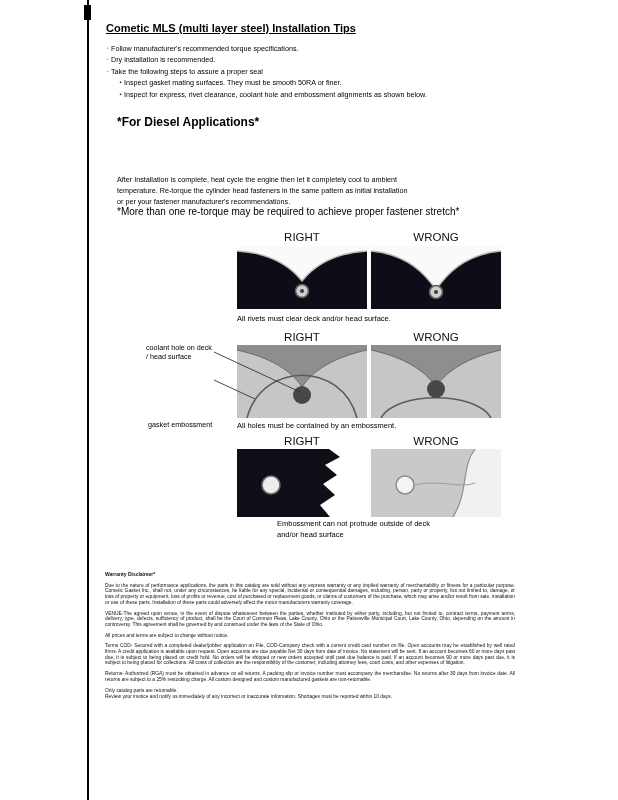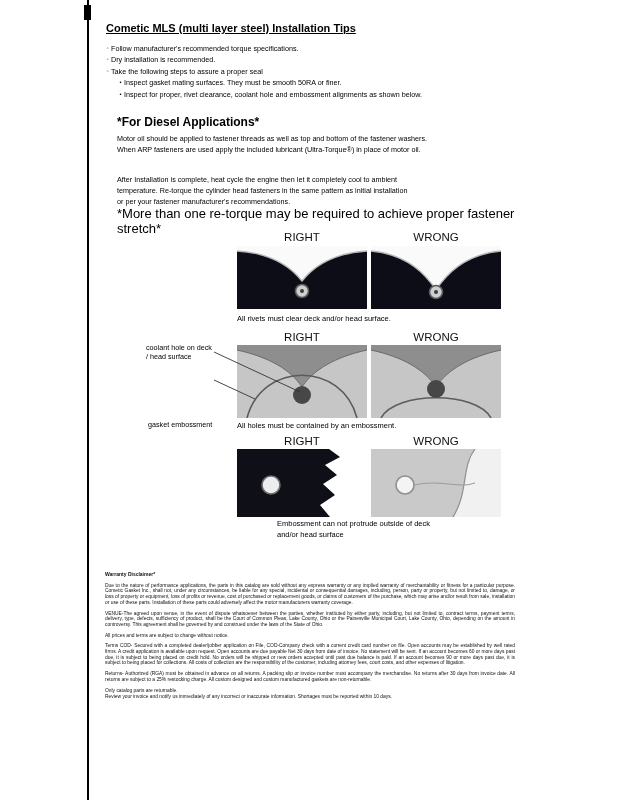--- a/index.html
+++ b/index.html
@@ -18,21 +18,21 @@
 
   .tips { left:104px; top:43px; width:440px; font-size:7.2px; }
   .bullet-line { display:flex; line-height:11.4px; }
   .bullet-line .marker { width:7px; flex:0 0 7px; text-align:center; font-size:6px; line-height:11.4px; }
   .bullet-line.sub { padding-left:13px; }
 
   .diesel-heading { left:117px; top:115px; font-size:12px; font-weight:bold; }
   .para { left:117px; width:400px; font-size:7.2px; line-height:11px; }
   .para1 { top:133px; }
   .para2 { top:167px;margin-top:7px; }
-  .note  { left:117px; top:206px; font-size:13px; }
+  .note  { left:117px; top:206px; font-size:10px; }
 
   .col-label { width:130px; text-align:center; font-size:11.5px; color:#111; }
   .diagram { width:130px; }
   .diagram svg { display:block; width:100%; height:100%; }
   .caption { font-size:7.5px; color:#000; }
 
   .coolant-label { left:146px; top:343px; width:67px; font-size:7.2px; line-height:9px; }
   .embossment-label { left:148px; top:376px; font-size:7.2px; white-space:nowrap;margin-top:44px; }
   .leader-svg { left:150px; top:342px; width:170px; height:66px; }
 
@@ -67,30 +67,26 @@
     <div class="bullet-line">
       <span class="marker">◦</span>
       <span>Take the following steps to assure a proper seal</span>
     </div>
     <div class="bullet-line sub">
       <span class="marker">•</span>
       <span>Inspect gasket mating surfaces.  They must be smooth 50RA or finer.</span>
     </div>
     <div class="bullet-line sub">
       <span class="marker">•</span>
-      <span>Inspect for proper, rivet clearance, coolant hole and embossment alignments as shown below.</span>
+      <span>Inspect for express, rivet clearance, coolant hole and embossment alignments as shown below.</span>
     </div>
   </div>
 
   <div class="abs diesel-heading">*For Diesel Applications*</div>
 
-  <div class="abs para para1">
-    <div>Motor oil should be applied to fastener threads as well as top and bottom of the fastener washers.</div>
-    <div>When ARP fasteners are used apply the included lubricant (Ultra-Torque®) in place of motor oil.</div>
-  </div>
 
   <div class="abs para para2">
     <div>After Installation is complete, heat cycle the engine then let it completely cool to ambient</div>
     <div>temperature. Re-torque the cylinder head fasteners in the same pattern as initial installation</div>
     <div>or per your fastener manufacturer's recommendations.</div>
   </div>
 
   <div class="abs note">*More than one re-torque may be required to achieve proper fastener stretch*</div>
 
   <div class="abs col-label" style="left:237px; top:231px;">RIGHT</div>

